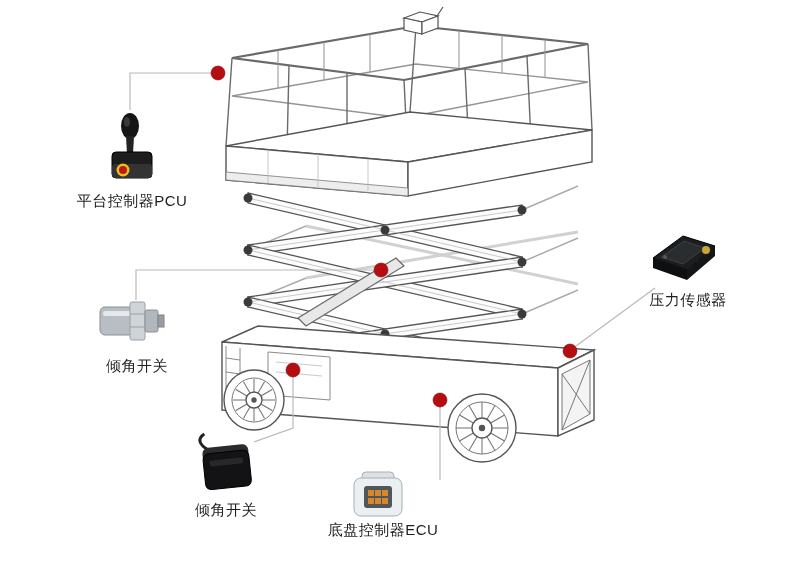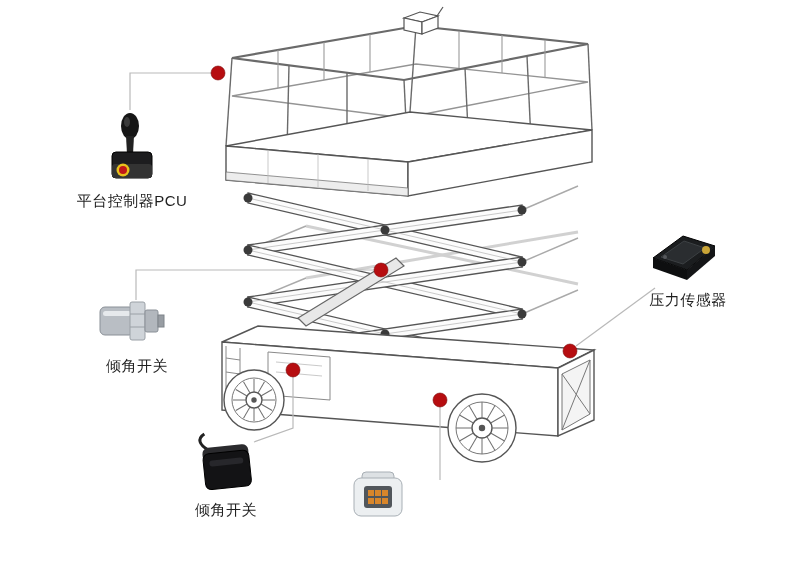--- a/index.html
+++ b/index.html
@@ -243,15 +243,16 @@
       <circle cx="570" cy="351" r="7"></circle>
     </g>
   </svg>
 
   <div class="callout-label" style="left:132px; top:192px;">平台控制器PCU</div>
 
   <div class="callout-label" style="left:137px; top:357px;">倾角开关</div>
 
   <div class="callout-label" style="left:226px; top:501px;">倾角开关</div>
 
+  <div class="callout-label" style="left:383px; top:521px;">底盘控制器ECU</div>
 
   <div class="callout-label" style="left:688px; top:291px;">压力传感器</div>
 </div>
 
 </body></html>

